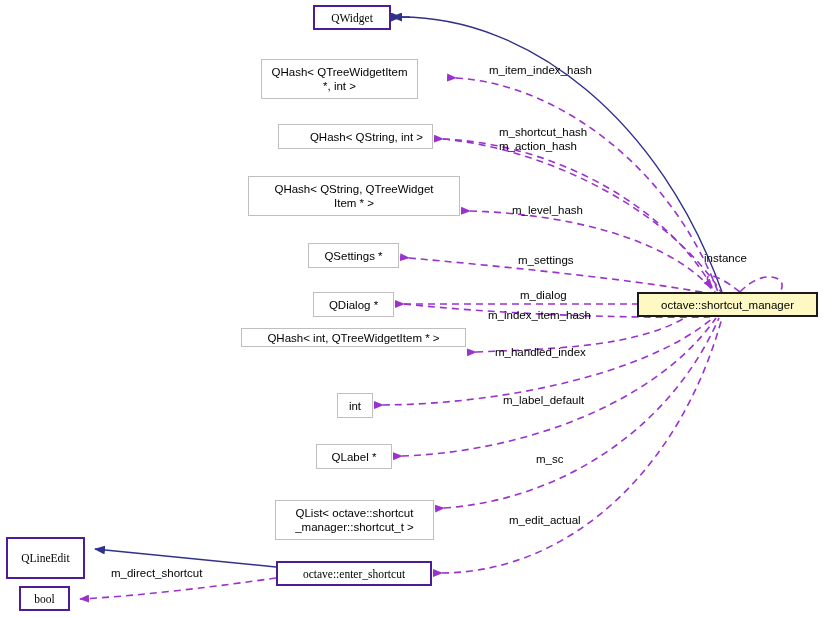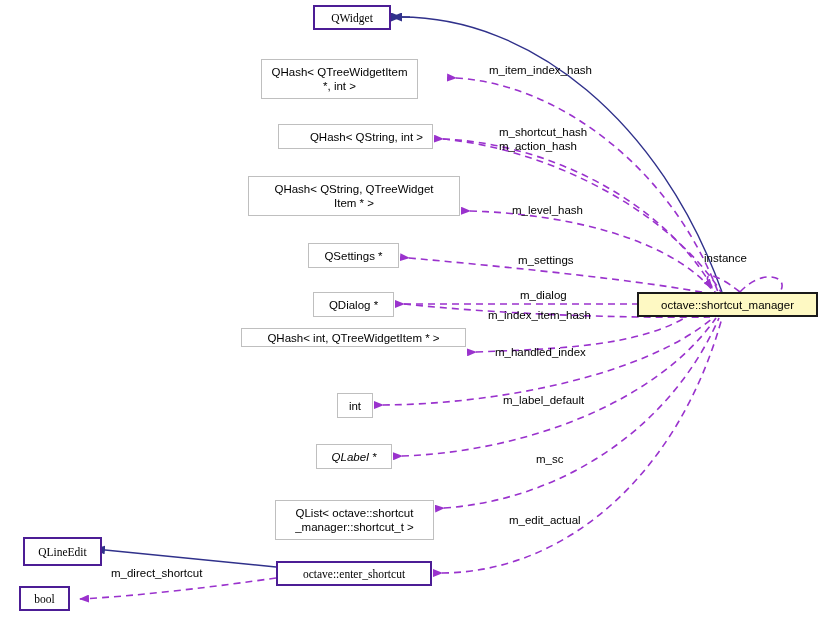--- a/index.html
+++ b/index.html
@@ -117,26 +117,26 @@
 Item * &gt;</div>
 
   <div class="node" style="left:308px; top:243px; width:91px; height:25px;">QSettings *</div>
 
   <div class="node" style="left:313px; top:292px; width:81px; height:25px;">QDialog *</div>
 
   <div class="node" style="left:241px; top:328px; width:225px; height:19px;">QHash&lt; int, QTreeWidgetItem * &gt;</div>
 
   <div class="node" style="left:337px; top:393px; width:36px; height:25px;">int</div>
 
-  <div class="node" style="left:316px; top:444px; width:76px; height:25px;font-style:italic;">QLabel *</div>
+  <div class="node" style="left:316px; top:444px; width:76px; height:25px;">QLabel *</div>
 
   <div class="node" style="left:275px; top:493px; width:159px; height:40px;margin-top:7px;">QList&lt; octave::shortcut
 _manager::shortcut_t &gt;</div>
 
-  <div class="node key" style="left:23px; top:537px; width:79px; height:29px;">QLineEdit</div>
+  <div class="node key" style="left:6px; top:537px; width:79px; height:42px;">QLineEdit</div>
 
   <div class="node key" style="left:276px; top:561px; width:156px; height:25px;">octave::enter_shortcut</div>
 
   <div class="node key" style="left:19px; top:586px; width:51px; height:25px;">bool</div>
 
   <div class="node focus" style="left:637px; top:292px; width:181px; height:25px;">octave::shortcut_manager</div>
 
   <div class="edge-label" style="left:489px; top:63px; width:124px;">m_item_index_hash</div>
 
   <div class="edge-label" style="left:499px; top:125px; width:101px;">m_shortcut_hash

